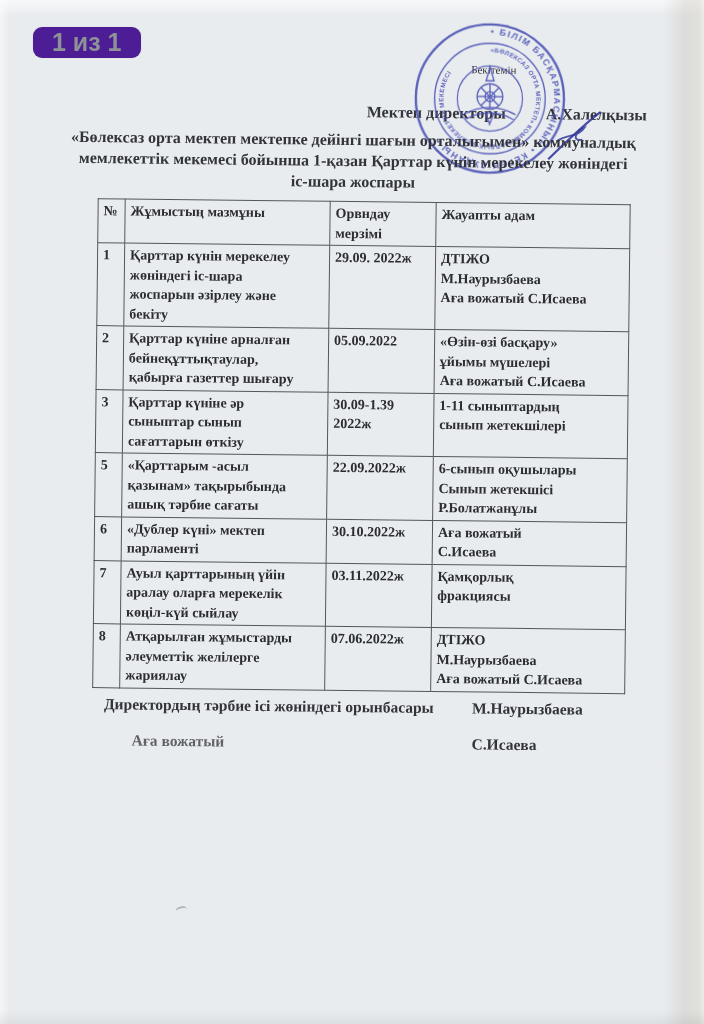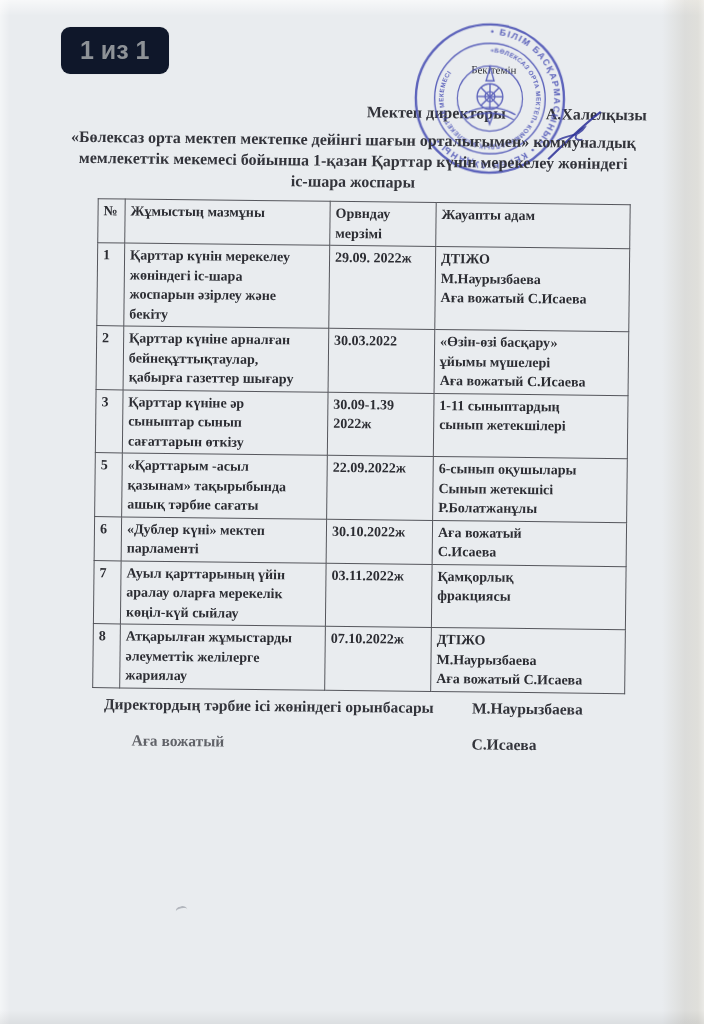--- a/index.html
+++ b/index.html
@@ -53,25 +53,24 @@
   .sig2-title{left:140px; opacity:.75;}
   .sig1-title{left:112px;}
 
   .stamp{position:absolute; left:412px; top:18px; width:158px; height:158px;
     opacity:.88; filter:blur(.35px); pointer-events:none;}
   .stamp text{fill:#4950b4; font-family:"Liberation Sans", sans-serif; font-weight:700;}
   .signature-svg{position:absolute; left:528px; top:95px; width:96px; height:70px; pointer-events:none;}
 
   .page-badge{
     position:absolute; left:33px; top:27px;
-    background:#0f172a; color:#8e9297;
+    background:#4c1d95; color:#8e9297;
     font-family:"Liberation Sans", sans-serif; font-size:25px; font-weight:600;
-    padding:9px 19px; border-radius:9px;
+    padding:1px 19px; border-radius:9px;
     box-shadow:0 0 0 1px rgba(0,0,0,.02);
-    margin-left:28px;
   }
   .speck{position:absolute; left:186px; top:908px; width:12px; height:7px;
     border-top:2px solid rgba(110,118,128,.45); border-radius:50%; transform:rotate(-12deg);}
 </style>
 </head>
 <body>
 
 <div class="viewport">
 
   <div class="paper">
@@ -147,21 +146,21 @@
           <td>29.09. 2022ж</td>
           <td>ДТІЖО
 М.Наурызбаева
 Аға вожатый   С.Исаева</td>
         </tr>
         <tr>
           <td>2</td>
           <td>Қарттар  күніне арналған
 бейнеқұттықтаулар,
 қабырға газеттер шығару</td>
-          <td>30.03.2022</td>
+          <td>05.09.2022</td>
           <td>«Өзін-өзі басқару»
 ұйымы мүшелері
 Аға вожатый С.Исаева</td>
         </tr>
         <tr>
           <td>3</td>
           <td>Қарттар  күніне әр
 сыныптар сынып
 сағаттарын өткізу</td>
           <td>30.09-1.39
@@ -194,21 +193,21 @@
 көңіл-күй сыйлау</td>
           <td>03.11.2022ж</td>
           <td>Қамқорлық
 фракциясы</td>
         </tr>
         <tr>
           <td>8</td>
           <td>Атқарылған жұмыстарды
 әлеуметтік желілерге
 жариялау</td>
-          <td>07.10.2022ж</td>
+          <td>07.06.2022ж</td>
           <td>ДТІЖО
 М.Наурызбаева
 Аға вожатый   С.Исаева</td>
         </tr>
       </tbody>
     </table>
 
     <span class="sig-title sig1-title s1">Директордың тәрбие ісі жөніндегі орынбасары</span>
     <span class="sig-name s1">М.Наурызбаева</span>
     <span class="sig-title sig2-title s2">Аға вожатый</span>

